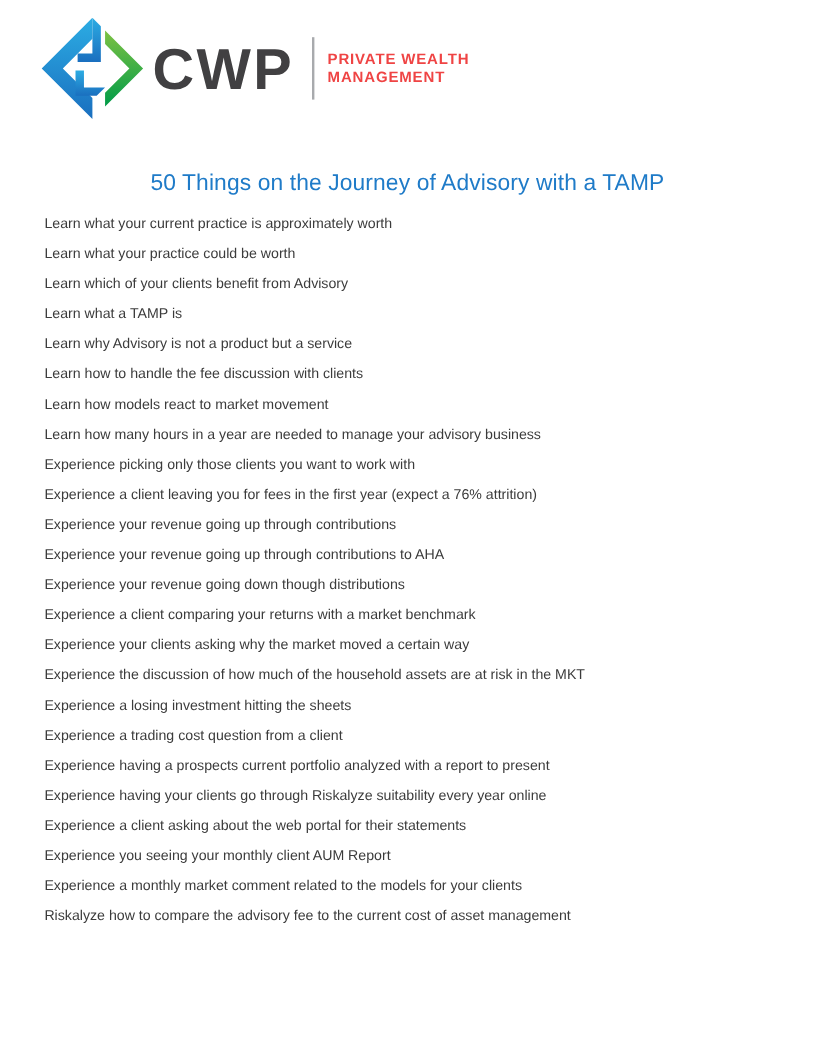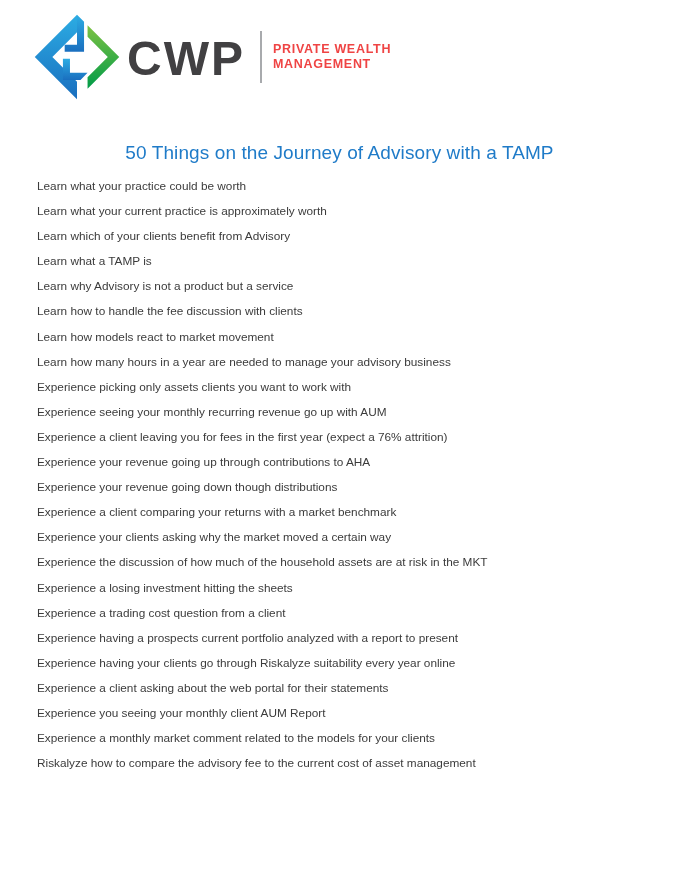--- a/index.html
+++ b/index.html
@@ -80,31 +80,31 @@
     <div class="divider"></div>
     <div class="tagline">
       <div>PRIVATE WEALTH</div>
       <div>MANAGEMENT</div>
     </div>
   </div>
 
   <div class="heading">50 Things on the Journey of Advisory with a TAMP</div>
 
   <div class="things-list">
+      <div class="item">Learn what your current practice is approximately worth</div>
       <div class="item">Learn what your practice could be worth</div>
-      <div class="item">Learn what your current practice is approximately worth</div>
       <div class="item">Learn which of your clients benefit from Advisory</div>
       <div class="item">Learn what a TAMP is</div>
       <div class="item">Learn why Advisory is not a product but a service</div>
       <div class="item">Learn how to handle the fee discussion with clients</div>
       <div class="item">Learn how models react to market movement</div>
       <div class="item">Learn how many hours in a year are needed to manage your advisory business</div>
-      <div class="item">Experience picking only assets clients you want to work with</div>
-      <div class="item">Experience seeing your monthly recurring revenue go up with AUM</div>
+      <div class="item">Experience picking only those clients you want to work with</div>
       <div class="item">Experience a client leaving you for fees in the first year (expect a 76% attrition)</div>
+      <div class="item">Experience your revenue going up through contributions</div>
       <div class="item">Experience your revenue going up through contributions to AHA</div>
       <div class="item">Experience your revenue going down though distributions</div>
       <div class="item">Experience a client comparing your returns with a market benchmark</div>
       <div class="item">Experience your clients asking why the market moved a certain way</div>
       <div class="item">Experience the discussion of how much of the household assets are at risk in the MKT</div>
       <div class="item">Experience a losing investment hitting the sheets</div>
       <div class="item">Experience a trading cost question from a client</div>
       <div class="item">Experience having a prospects current portfolio analyzed with a report to present</div>
       <div class="item">Experience having your clients go through Riskalyze suitability every year online</div>
       <div class="item">Experience a client asking about the web portal for their statements</div>

